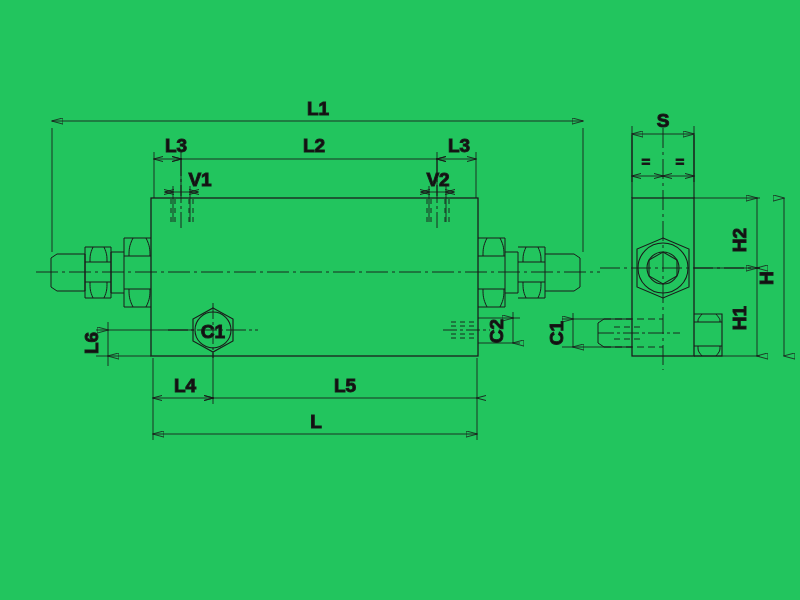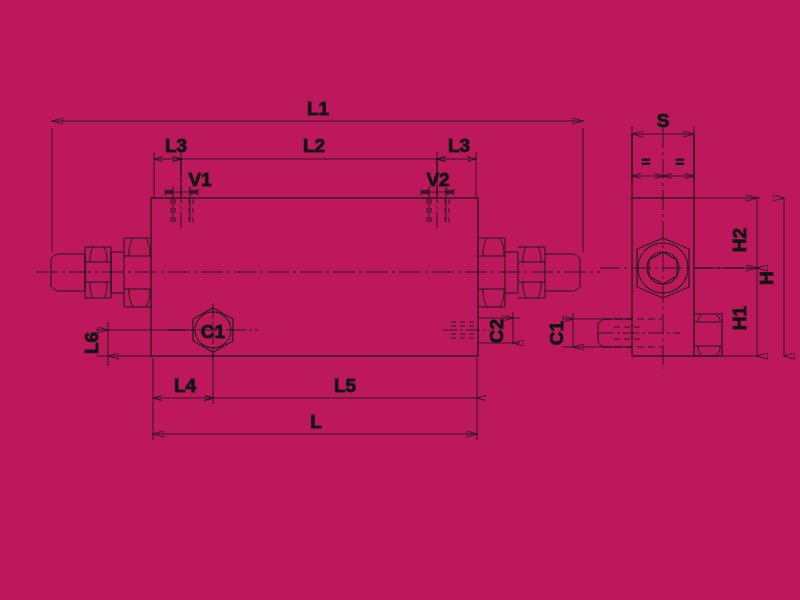--- a/index.html
+++ b/index.html
@@ -10,21 +10,21 @@
   body {
     width: 800px;
     height: 600px;
     overflow: hidden;
     font-family: "Liberation Sans", sans-serif;
   }
   #drawing-root {
     position: relative;
     width: 800px;
     height: 600px;
-    background: #be185d;
+    background: #22c55e;
   }
   svg#cad {
     display: block;
     width: 800px;
     height: 600px;
   }
   .dim-label {
     font-family: "Liberation Sans", sans-serif;
     font-size: 19px;
     font-weight: 700;

